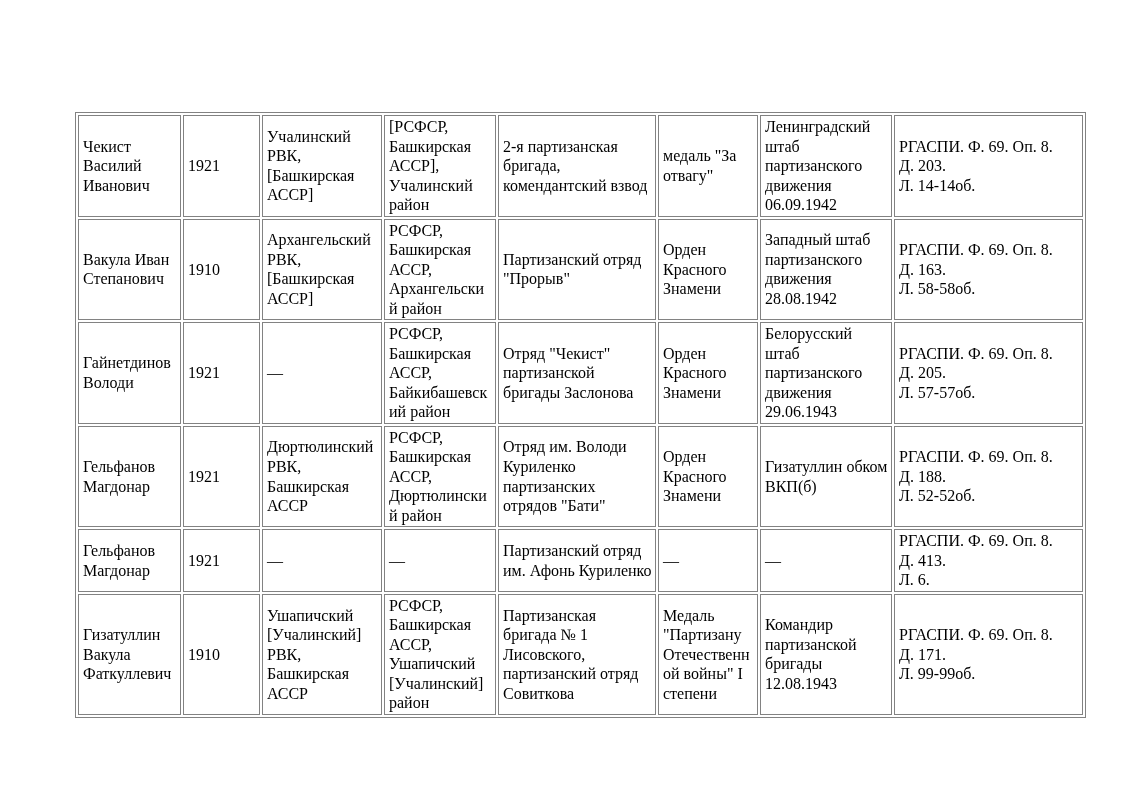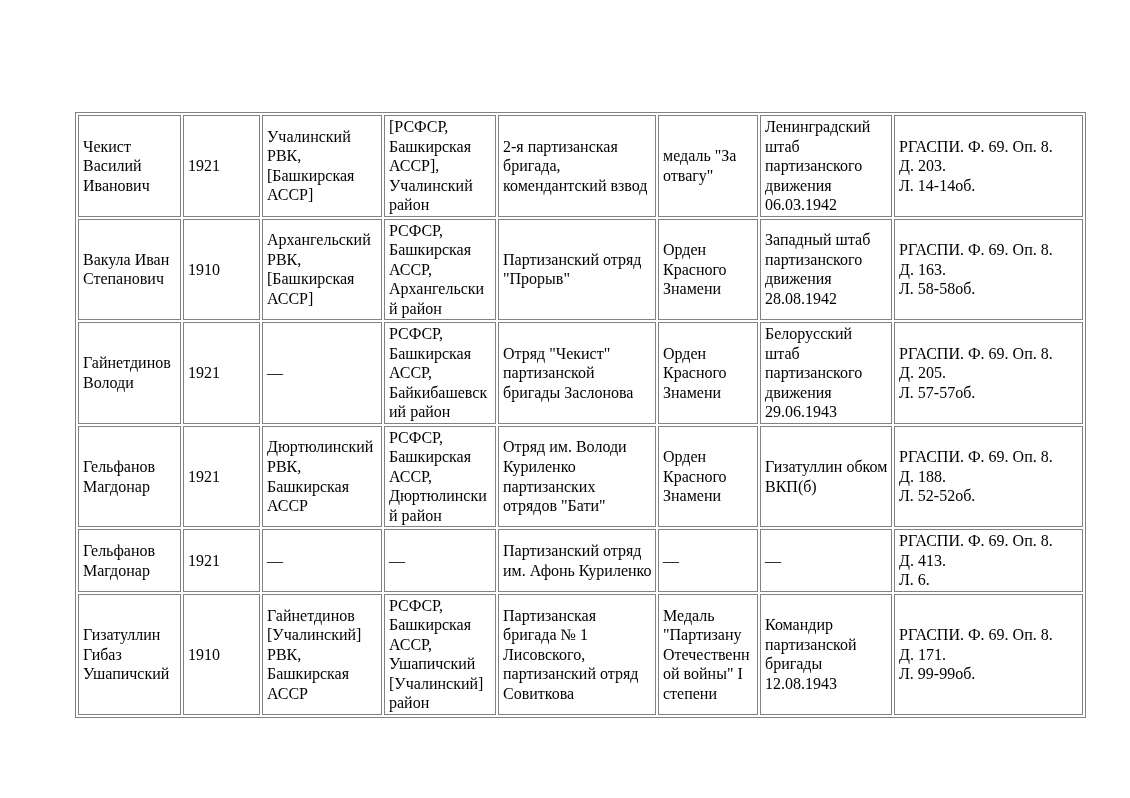--- a/index.html
+++ b/index.html
@@ -59,21 +59,21 @@
     <col style="width:189px">
   </colgroup>
   <tbody>
     <tr class="r0">
       <td>Чекист Василий Иванович</td>
       <td>1921</td>
       <td>Учалинский РВК, [Башкирская АССР]</td>
       <td>[РСФСР, Башкирская АССР], Учалинский район</td>
       <td>2-я партизанская бригада, комендантский взвод</td>
       <td>медаль "За отвагу"</td>
-      <td>Ленинградский штаб партизанского движения 06.03.1942</td>
+      <td>Ленинградский штаб партизанского движения 06.09.1942</td>
       <td>РГАСПИ. Ф. 69. Оп. 8.
 Д. 203.
 Л. 14-14об.</td>
     </tr>
     <tr class="r1">
       <td>Вакула Иван Степанович</td>
       <td>1910</td>
       <td>Архангельский РВК, [Башкирская АССР]</td>
       <td>РСФСР, Башкирская АССР, Архангельский район</td>
       <td>Партизанский отряд "Прорыв"</td>
@@ -113,23 +113,23 @@
       <td>—</td>
       <td>—</td>
       <td>Партизанский отряд им. Афонь Куриленко</td>
       <td>—</td>
       <td>—</td>
       <td>РГАСПИ. Ф. 69. Оп. 8.
 Д. 413.
 Л. 6.</td>
     </tr>
     <tr class="r5">
-      <td>Гизатуллин Гибаз Ушапичский</td>
+      <td>Гизатуллин Вакула Фаткуллевич</td>
       <td>1910</td>
-      <td>Гайнетдинов [Учалинский] РВК, Башкирская АССР</td>
+      <td>Ушапичский [Учалинский] РВК, Башкирская АССР</td>
       <td>РСФСР, Башкирская АССР, Ушапичский [Учалинский] район</td>
       <td>Партизанская бригада № 1 Лисовского, партизанский отряд Совиткова</td>
       <td>Медаль "Партизану Отечественной войны" I степени</td>
       <td>Командир партизанской бригады 12.08.1943</td>
       <td>РГАСПИ. Ф. 69. Оп. 8.
 Д. 171.
 Л. 99-99об.</td>
     </tr>
   </tbody>
 </table>

